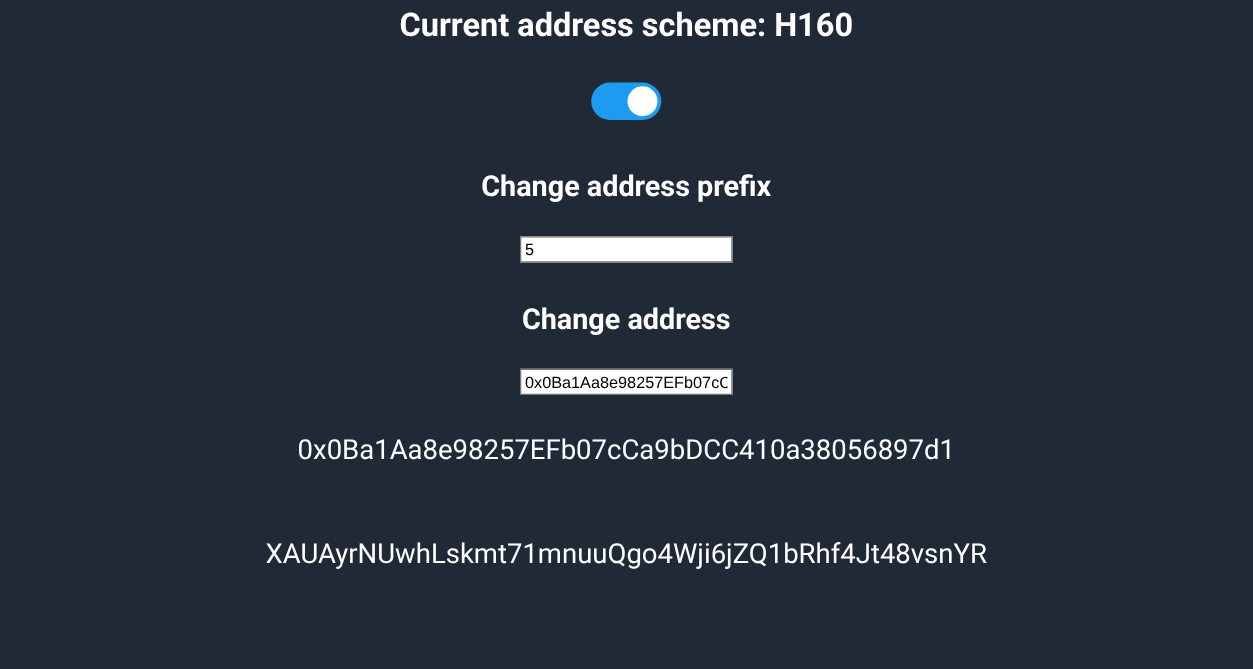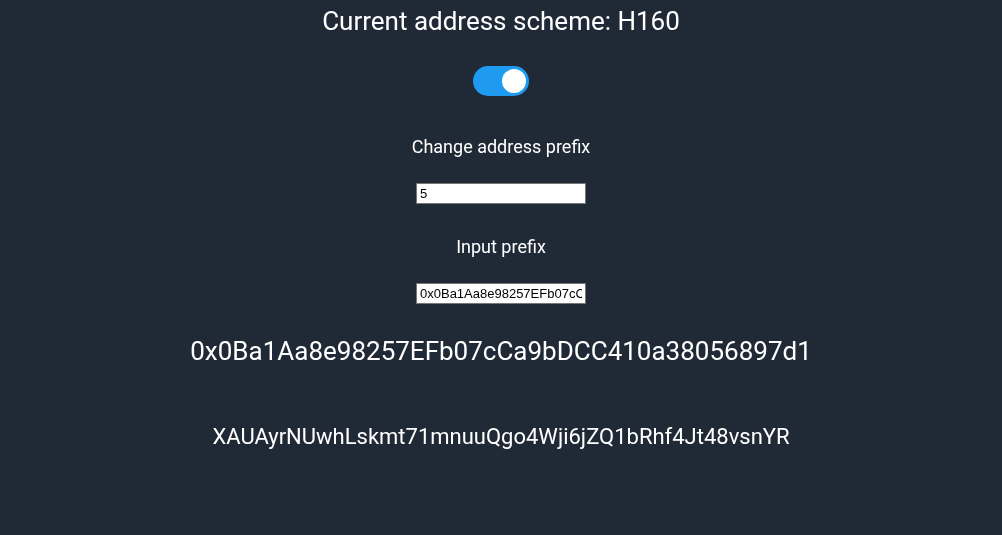--- a/index.html
+++ b/index.html
@@ -11,21 +11,21 @@
       background-color: #202A37;
       color: #ffffff;
       font-family: -apple-system, BlinkMacSystemFont, "Segoe UI", Roboto, sans-serif;
       width: 1002px;
       height: 535px;
       overflow: hidden;
       text-align: center;
     }
     .header-text {
       font-size: 26px;
-      font-weight: 400;
+      font-weight: 700;
       padding-top: 6px;
       margin-bottom: 30px;
     }
     .toggle-container {
       display: flex;
       justify-content: center;
       margin-bottom: 40px;
     }
     .toggle {
       width: 56px;
@@ -38,41 +38,41 @@
     .toggle-knob {
       width: 24px;
       height: 24px;
       background-color: #ffffff;
       border-radius: 50%;
       position: absolute;
       top: 3px;
       right: 3px;
     }
     .section-label {
-      font-size: 18px;
-      font-weight: 400;
+      font-size: 23px;
+      font-weight: 700;
       margin-bottom: 26px;
     }
     .input-container {
       display: flex;
       justify-content: center;
       margin-bottom: 32px;
     }
     .text-input {
       background-color: #ffffff;
       color: #000000;
       border: 1px solid #767676;
       font-family: Arial, sans-serif;
       font-size: 13px;
       padding: 2px 3px;
       width: 170px;
       height: 21px;
     }
     .address-output {
-      font-size: 26px;
+      font-size: 22px;
       font-weight: 400;
       margin-top: 10px;
       margin-bottom: 58px;
     }
     .address-output-2 {
       font-size: 22px;
       font-weight: 400;
     }
   </style>
 </head>
@@ -85,21 +85,21 @@
     <div class="toggle-knob"></div>
   </div>
 </div>
 
 <div class="section-label">Change address prefix</div>
 
 <div class="input-container">
   <input type="text" class="text-input" value="5" style="">
 </div>
 
-<div class="section-label">Input prefix</div>
+<div class="section-label">Change address</div>
 
 <div class="input-container">
   <input type="text" class="text-input" value="0x0Ba1Aa8e98257EFb07cC" style="">
 </div>
 
 <div class="address-output">0x0Ba1Aa8e98257EFb07cCa9bDCC410a38056897d1</div>
 
 <div class="address-output-2">XAUAyrNUwhLskmt71mnuuQgo4Wji6jZQ1bRhf4Jt48vsnYR</div>
 
 </body></html>

